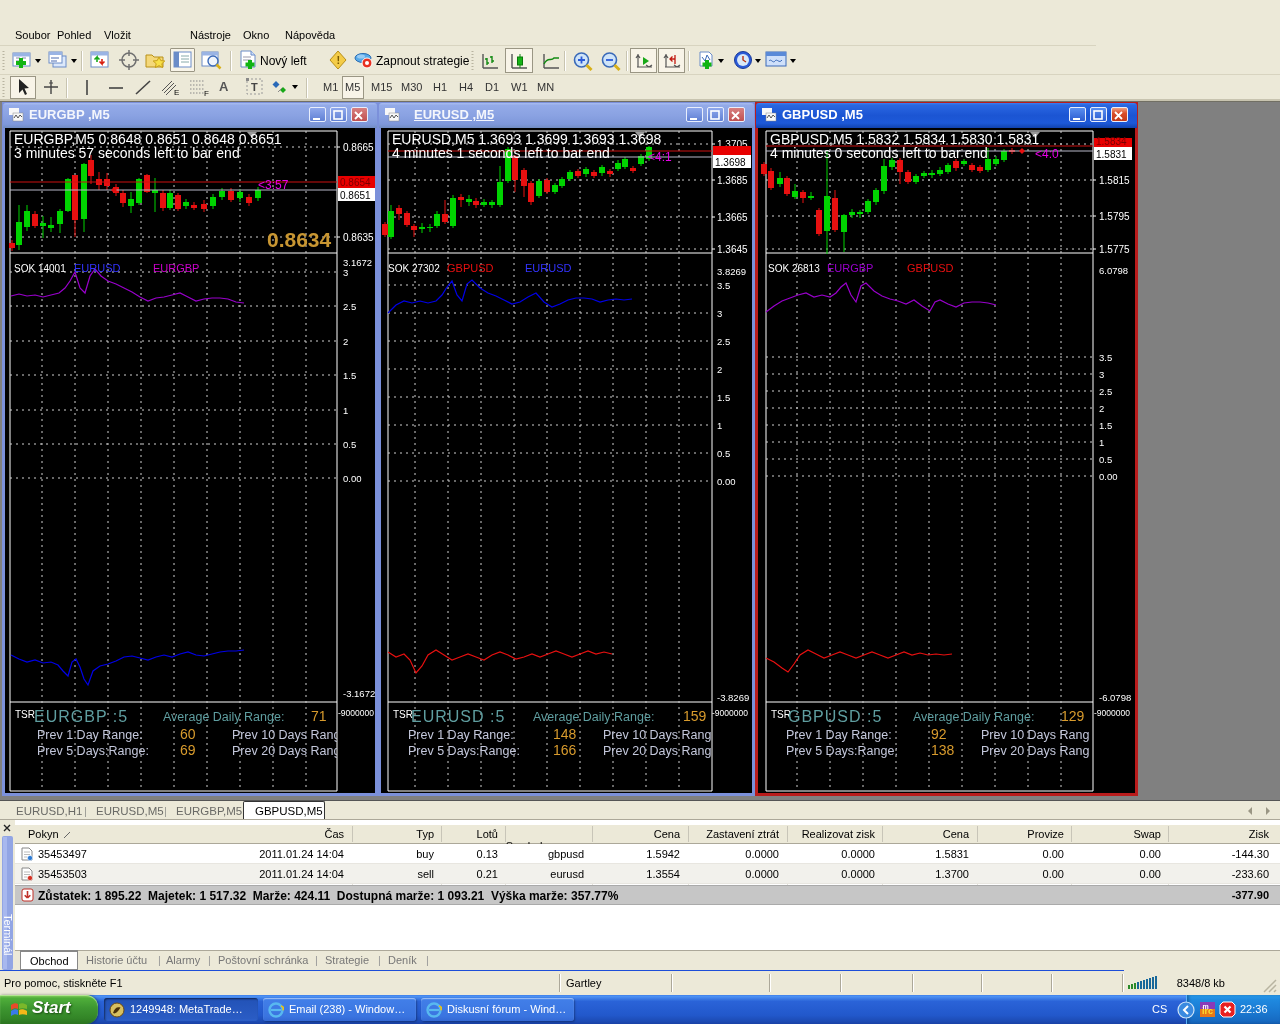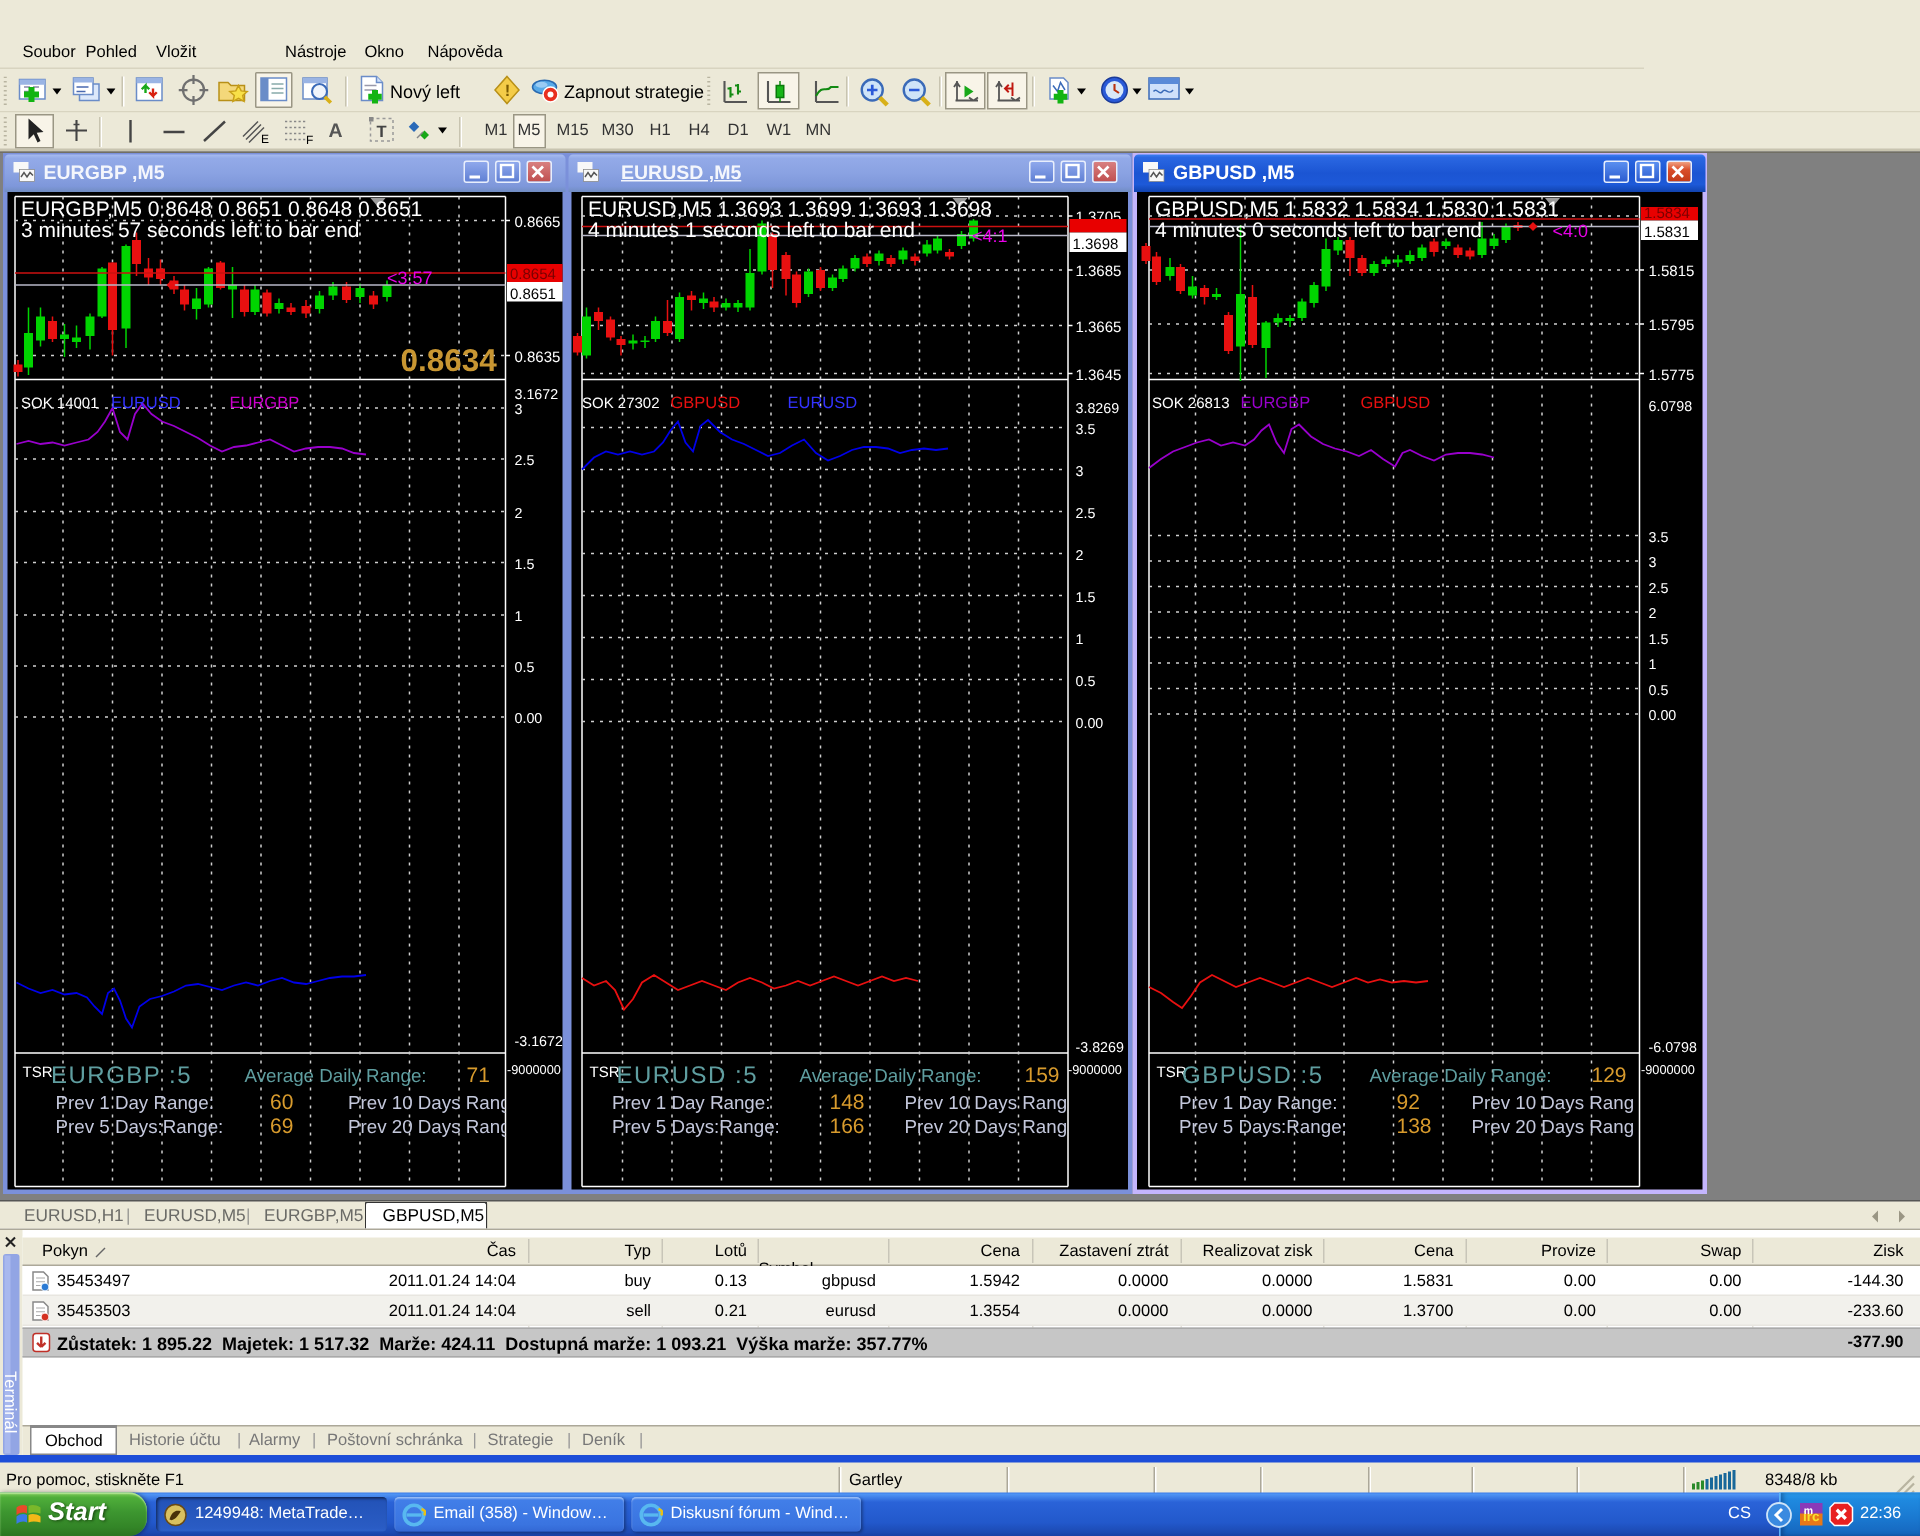--- a/index.html
+++ b/index.html
@@ -515,21 +515,21 @@
             <text x="27" y="611" font-family="Liberation Sans,sans-serif" font-size="12.5px" fill="#c4c8dc">Prev 1 Day Range:</text>
             <text x="172" y="611" font-family="Liberation Sans,sans-serif" font-size="14px" fill="#d89b2d">148</text>
             <text x="222" y="611" font-family="Liberation Sans,sans-serif" font-size="12.5px" fill="#c4c8dc">Prev 10 Days Rang</text>
             <text x="27" y="627" font-family="Liberation Sans,sans-serif" font-size="12.5px" fill="#c4c8dc">Prev 5 Days:Range:</text>
             <text x="172" y="627" font-family="Liberation Sans,sans-serif" font-size="14px" fill="#d89b2d">166</text>
             <text x="222" y="627" font-family="Liberation Sans,sans-serif" font-size="12.5px" fill="#c4c8dc">Prev 20 Days Rang</text>
           </g>
         </svg>
       </div>
     </div>
-    <div style="position:absolute;left:755px;top:102px;width:383px;height:694px;background:#c4b5fd;">
+    <div style="position:absolute;left:755px;top:102px;width:383px;height:694px;background:#b91c1c;">
       <div style="position:absolute;left:1px;top:1px;right:1px;height:25px;background:linear-gradient(180deg,#3a80f2 0%,#2a67e2 8%,#1b55d3 50%,#1d59d8 80%,#1143ae 100%);border-radius:3px 3px 0 0;">
         <div style="position:absolute;left:5px;top:5px;width:16px;height:14px;"><svg width="16" height="14">
             <rect x="1" y="0" width="10" height="7" fill="#f8f8f8"></rect>
             <rect x="5" y="5" width="10" height="8" fill="#f8f8f8" stroke="#888" stroke-width="0.5"></rect>
             <polyline points="6,10 8,7 10,10 12,7 14,9" fill="none" stroke="#555" stroke-width="1"></polyline>
           </svg></div>
         <div style="position:absolute;left:26px;top:4px;font:bold 13px 'Liberation Sans',sans-serif;color:#ffffff;">GBPUSD ,M5</div>
         <div style="position:absolute;left:313px;top:4px;width:17px;height:15px;background:linear-gradient(180deg,#5a8ff0,#2c5cd0);border:1px solid #e8eefc;border-radius:2px;"><svg width="15" height="13">
             <rect x="3" y="9" width="7" height="2" fill="#fff"></rect>
           </svg></div>
@@ -791,21 +791,21 @@
       <div class="abs" style="left:166px;top:134px;font:11px 'Liberation Sans',sans-serif;color:#777;">Alarmy</div>
       <div class="abs" style="left:218px;top:134px;font:11px 'Liberation Sans',sans-serif;color:#777;">Poštovní schránka</div>
       <div class="abs" style="left:325px;top:134px;font:11px 'Liberation Sans',sans-serif;color:#777;">Strategie</div>
       <div class="abs" style="left:388px;top:134px;font:11px 'Liberation Sans',sans-serif;color:#777;">Deník</div>
       <div class="abs" style="left:158px;top:134px;font:11px 'Liberation Sans',sans-serif;color:#999;">|</div>
       <div class="abs" style="left:208px;top:134px;font:11px 'Liberation Sans',sans-serif;color:#999;">|</div>
       <div class="abs" style="left:315px;top:134px;font:11px 'Liberation Sans',sans-serif;color:#999;">|</div>
       <div class="abs" style="left:378px;top:134px;font:11px 'Liberation Sans',sans-serif;color:#999;">|</div>
       <div class="abs" style="left:426px;top:134px;font:11px 'Liberation Sans',sans-serif;color:#999;">|</div>
     </div>
-    <div class="abs" style="left:0;top:970px;width:1280px;height:25px;background:#ece9d8;border-top:5px solid #1d4ed8;">
+    <div class="abs" style="left:0;top:970px;width:1124px;height:25px;background:#ece9d8;border-top:1px solid #1d4ed8;">
       <div class="abs" style="left:4px;top:6px;font:11px 'Liberation Sans',sans-serif;color:#000;">Pro pomoc, stiskněte F1</div>
       <div class="abs" style="left:559px;top:3px;width:2px;height:18px;border-left:1px solid #aca899;border-right:1px solid #fff;"></div>
       <div class="abs" style="left:671px;top:3px;width:2px;height:18px;border-left:1px solid #aca899;border-right:1px solid #fff;"></div>
       <div class="abs" style="left:769px;top:3px;width:2px;height:18px;border-left:1px solid #aca899;border-right:1px solid #fff;"></div>
       <div class="abs" style="left:840px;top:3px;width:2px;height:18px;border-left:1px solid #aca899;border-right:1px solid #fff;"></div>
       <div class="abs" style="left:912px;top:3px;width:2px;height:18px;border-left:1px solid #aca899;border-right:1px solid #fff;"></div>
       <div class="abs" style="left:981px;top:3px;width:2px;height:18px;border-left:1px solid #aca899;border-right:1px solid #fff;"></div>
       <div class="abs" style="left:1051px;top:3px;width:2px;height:18px;border-left:1px solid #aca899;border-right:1px solid #fff;"></div>
       <div class="abs" style="left:1122px;top:3px;width:2px;height:18px;border-left:1px solid #aca899;border-right:1px solid #fff;"></div>
       <div class="abs" style="left:566px;top:6px;font:11px 'Liberation Sans',sans-serif;color:#000;">Gartley</div>
@@ -842,21 +842,21 @@
           <path d="M4 11 C5.5 6 8 4.5 11.5 5.5 C10 8 8.5 10.5 5.5 11.5 Z" fill="#4a3008"></path>
         </svg>
         <div class="abs" style="left:26px;top:5px;font:11px 'Liberation Sans',sans-serif;color:#fff;white-space:nowrap;">1249948: MetaTrade…</div>
       </div>
       <div class="abs" style="left:263px;top:3px;width:153px;height:23px;background:linear-gradient(180deg,#5290f0 0%,#417ee8 10%,#3a74e0 80%,#3368d4 100%);border-radius:3px;box-shadow:inset 0 1px 1px rgba(255,255,255,0.45), 1px 1px 2px rgba(0,0,0,0.3);">
         <svg class="abs" style="left:5px;top:4px;" width="16" height="16">
           <circle cx="8" cy="8" r="6.5" fill="none" stroke="#58b8f0" stroke-width="2.4"></circle>
           <path d="M3 8 h10" stroke="#58b8f0" stroke-width="2.2"></path>
           <path d="M13 4 C16 5 16 7 14.5 8" stroke="#e8c018" stroke-width="1.8" fill="none"></path>
         </svg>
-        <div class="abs" style="left:26px;top:5px;font:11px 'Liberation Sans',sans-serif;color:#fff;white-space:nowrap;">Email (358) - Window…</div>
+        <div class="abs" style="left:26px;top:5px;font:11px 'Liberation Sans',sans-serif;color:#fff;white-space:nowrap;">Email (238) - Window…</div>
       </div>
       <div class="abs" style="left:421px;top:3px;width:153px;height:23px;background:linear-gradient(180deg,#5290f0 0%,#417ee8 10%,#3a74e0 80%,#3368d4 100%);border-radius:3px;box-shadow:inset 0 1px 1px rgba(255,255,255,0.45), 1px 1px 2px rgba(0,0,0,0.3);">
         <svg class="abs" style="left:5px;top:4px;" width="16" height="16">
           <circle cx="8" cy="8" r="6.5" fill="none" stroke="#58b8f0" stroke-width="2.4"></circle>
           <path d="M3 8 h10" stroke="#58b8f0" stroke-width="2.2"></path>
           <path d="M13 4 C16 5 16 7 14.5 8" stroke="#e8c018" stroke-width="1.8" fill="none"></path>
         </svg>
         <div class="abs" style="left:26px;top:5px;font:11px 'Liberation Sans',sans-serif;color:#fff;white-space:nowrap;">Diskusní fórum - Wind…</div>
       </div>
       <div class="abs" style="left:1186px;top:0;width:94px;height:29px;background:linear-gradient(180deg,#2a9ef0 0%,#1f8ae0 15%,#1a78d0 60%,#1565bc 100%);border-left:1px solid #5ab4f8;box-shadow:inset 2px 0 3px rgba(0,0,40,0.3);"></div>

